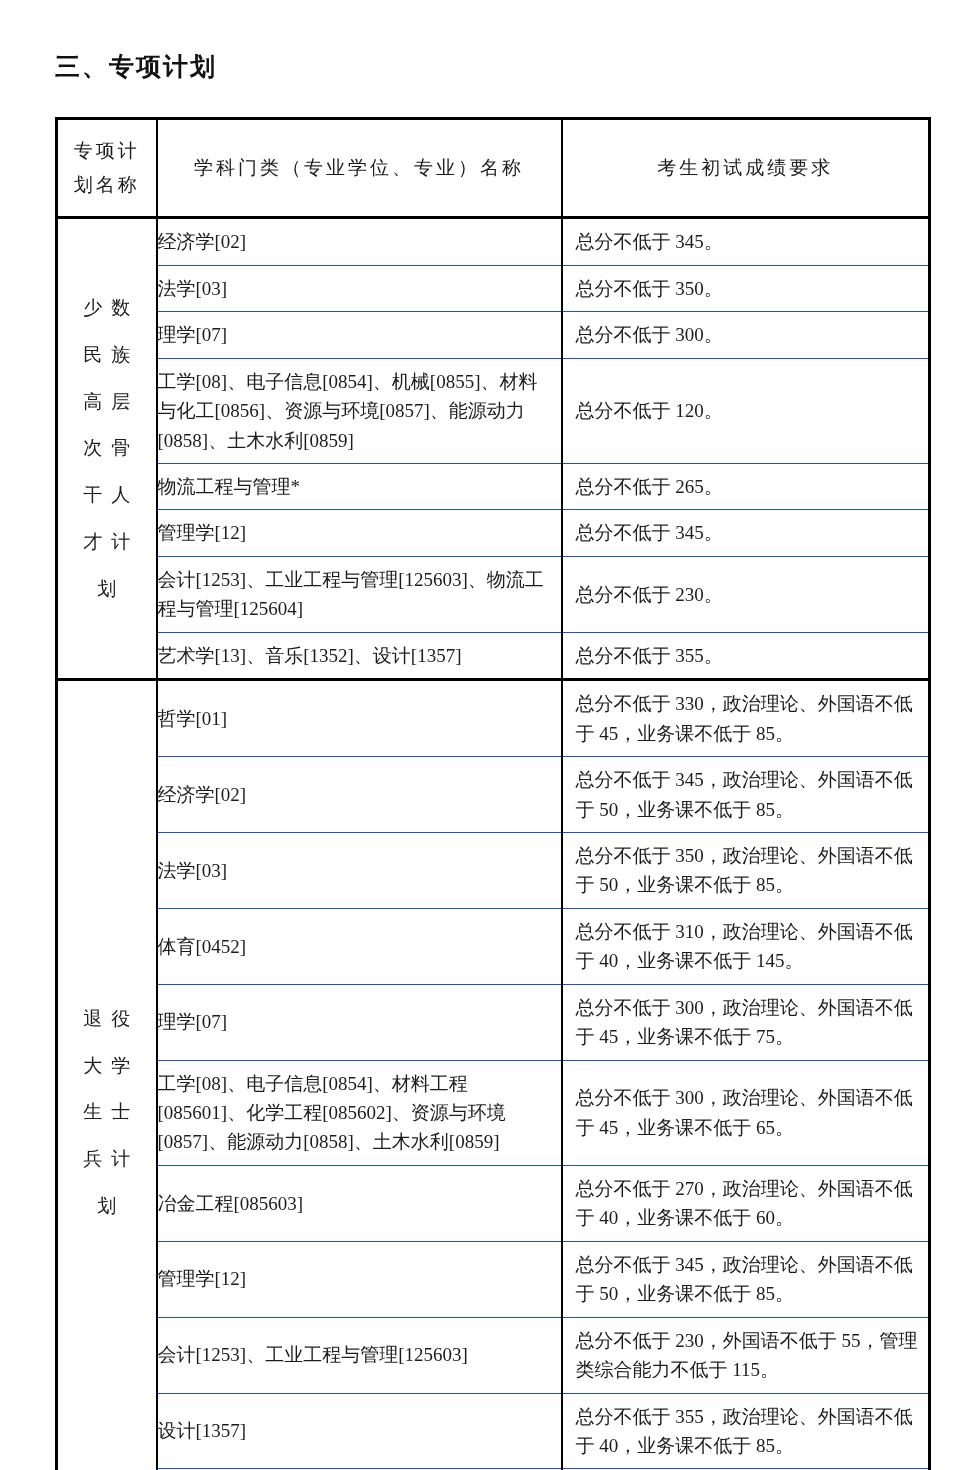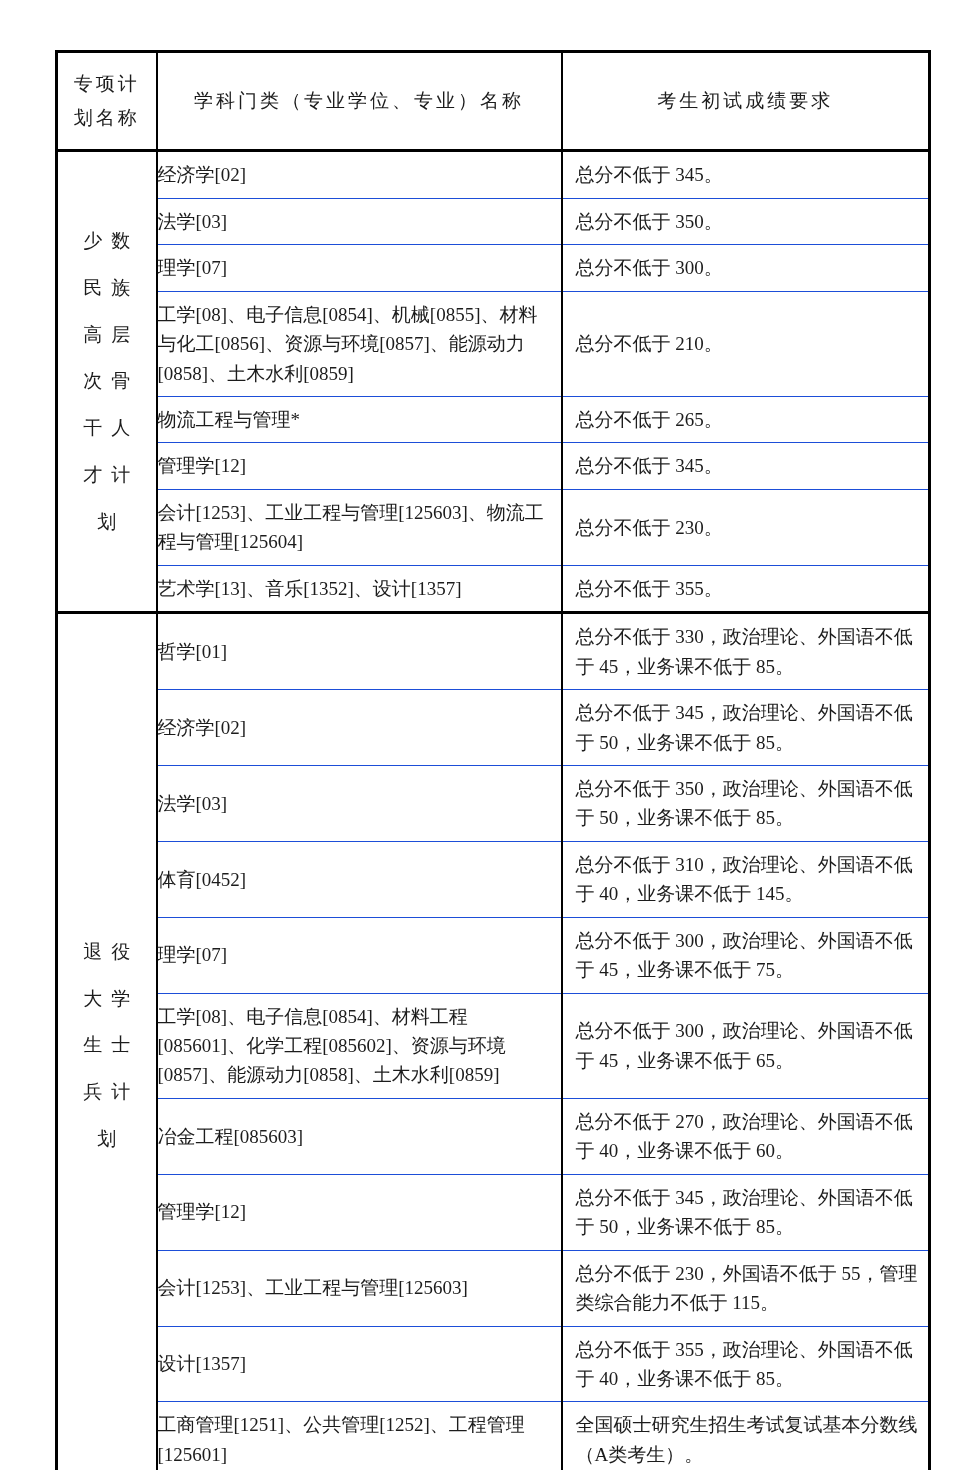--- a/index.html
+++ b/index.html
@@ -74,20 +74,21 @@
   }
   td.requirement-cell {
     text-align: left;
     padding: 8px 8px 8px 13px;
   }
 </style>
 </head>
 <body>
 
 <div class="page">
+  <h1 class="page-title">三、专项计划</h1>
 
   <table class="plans">
     <colgroup>
       <col class="c1">
       <col class="c2">
       <col class="c3">
     </colgroup>
     <thead>
       <tr>
         <th>
@@ -117,21 +118,21 @@
         <tr class="row-sep">
           <td class="subject-cell">法学[03]</td>
           <td class="requirement-cell">总分不低于 350。</td>
         </tr>
         <tr class="row-sep">
           <td class="subject-cell">理学[07]</td>
           <td class="requirement-cell">总分不低于 300。</td>
         </tr>
         <tr class="row-sep">
           <td class="subject-cell">工学[08]、电子信息[0854]、机械[0855]、材料与化工[0856]、资源与环境[0857]、能源动力[0858]、土木水利[0859]</td>
-          <td class="requirement-cell">总分不低于 210。</td>
+          <td class="requirement-cell">总分不低于 120。</td>
         </tr>
         <tr class="row-sep">
           <td class="subject-cell">物流工程与管理*</td>
           <td class="requirement-cell">总分不低于 265。</td>
         </tr>
         <tr class="row-sep">
           <td class="subject-cell">管理学[12]</td>
           <td class="requirement-cell">总分不低于 345。</td>
         </tr>
         <tr class="row-sep">

